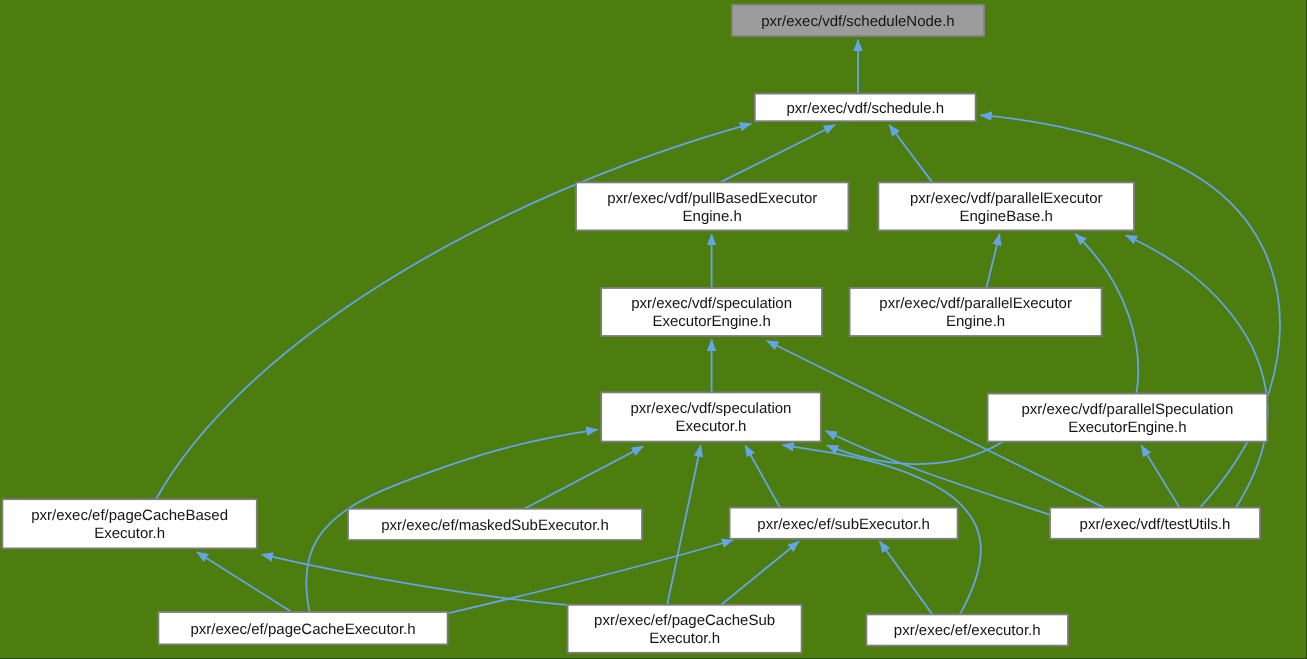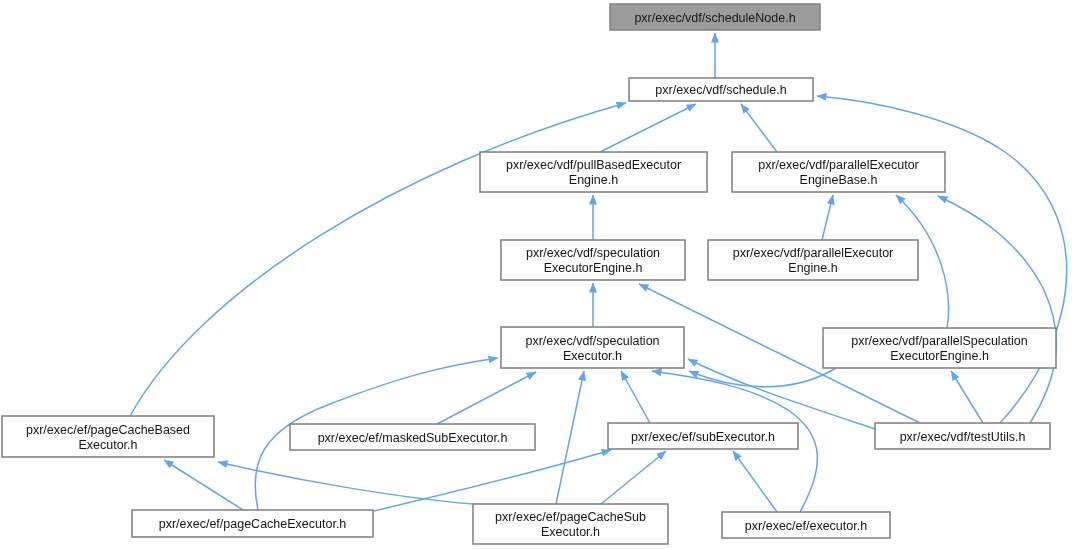--- a/index.html
+++ b/index.html
@@ -4,21 +4,21 @@
 <style>
   html, body {
     margin: 0;
     padding: 0;
     background: #000;
   }
   #stage {
     position: relative;
     width: 1089px;
     height: 549px;
-    background: #ffffff;
+    background: #4d7c0f;
     overflow: hidden;
   }
   svg text {
     font-family: "Liberation Sans", "DejaVu Sans", sans-serif;
     font-size: 12.5px;
   }
   .edge-path {
     fill: none;
   }
   .node-rect {

